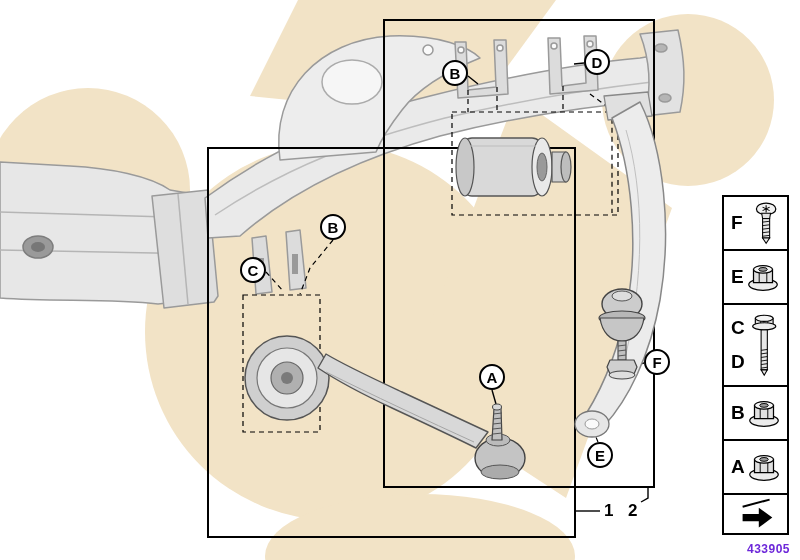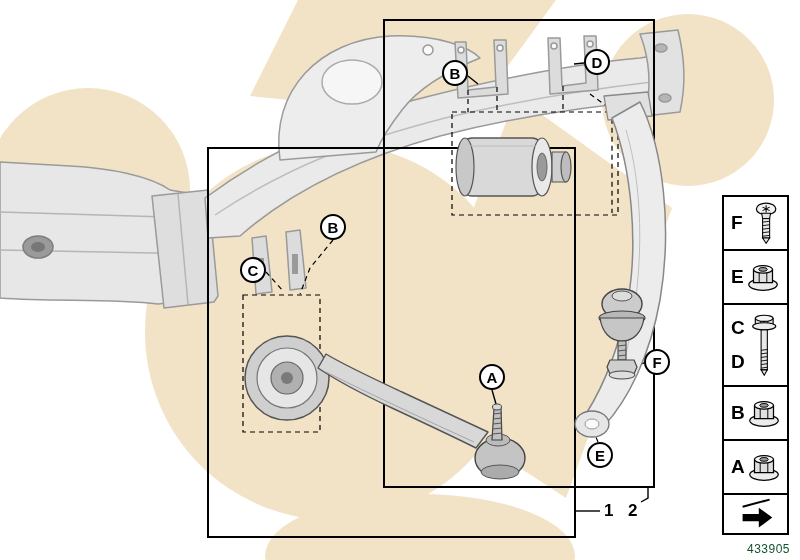--- a/index.html
+++ b/index.html
@@ -22,22 +22,23 @@
   .legend-row{
     box-sizing:border-box;width:67px;border:2px solid #000;background:#fff;
     display:flex;align-items:center;justify-content:space-between;
     padding:2px 5px 2px 7px;margin-top:-2px;
   }
   .legend-row:first-child{margin-top:0;}
   .legend-letter{font-weight:bold;font-size:19px;color:#000;line-height:20px;}
   .legend-letters-col{display:flex;flex-direction:column;gap:14px;}
   .legend-icon{flex:0 0 auto;}
   #drawing-number{
-    position:absolute;right:10px;top:542px;font-size:12px;color:#14532d;z-index:6;
+    position:absolute;right:10px;top:542px;font-size:12px;color:#6d28d9;z-index:6;
     letter-spacing:0.5px;
+    font-weight:bold;
   }
 </style>
 </head>
 <body>
 
 <div id="stage">
 
   <svg id="art" width="800" height="560" viewBox="0 0 800 560">
 
     <g fill="#f2e3c6" stroke="none">

